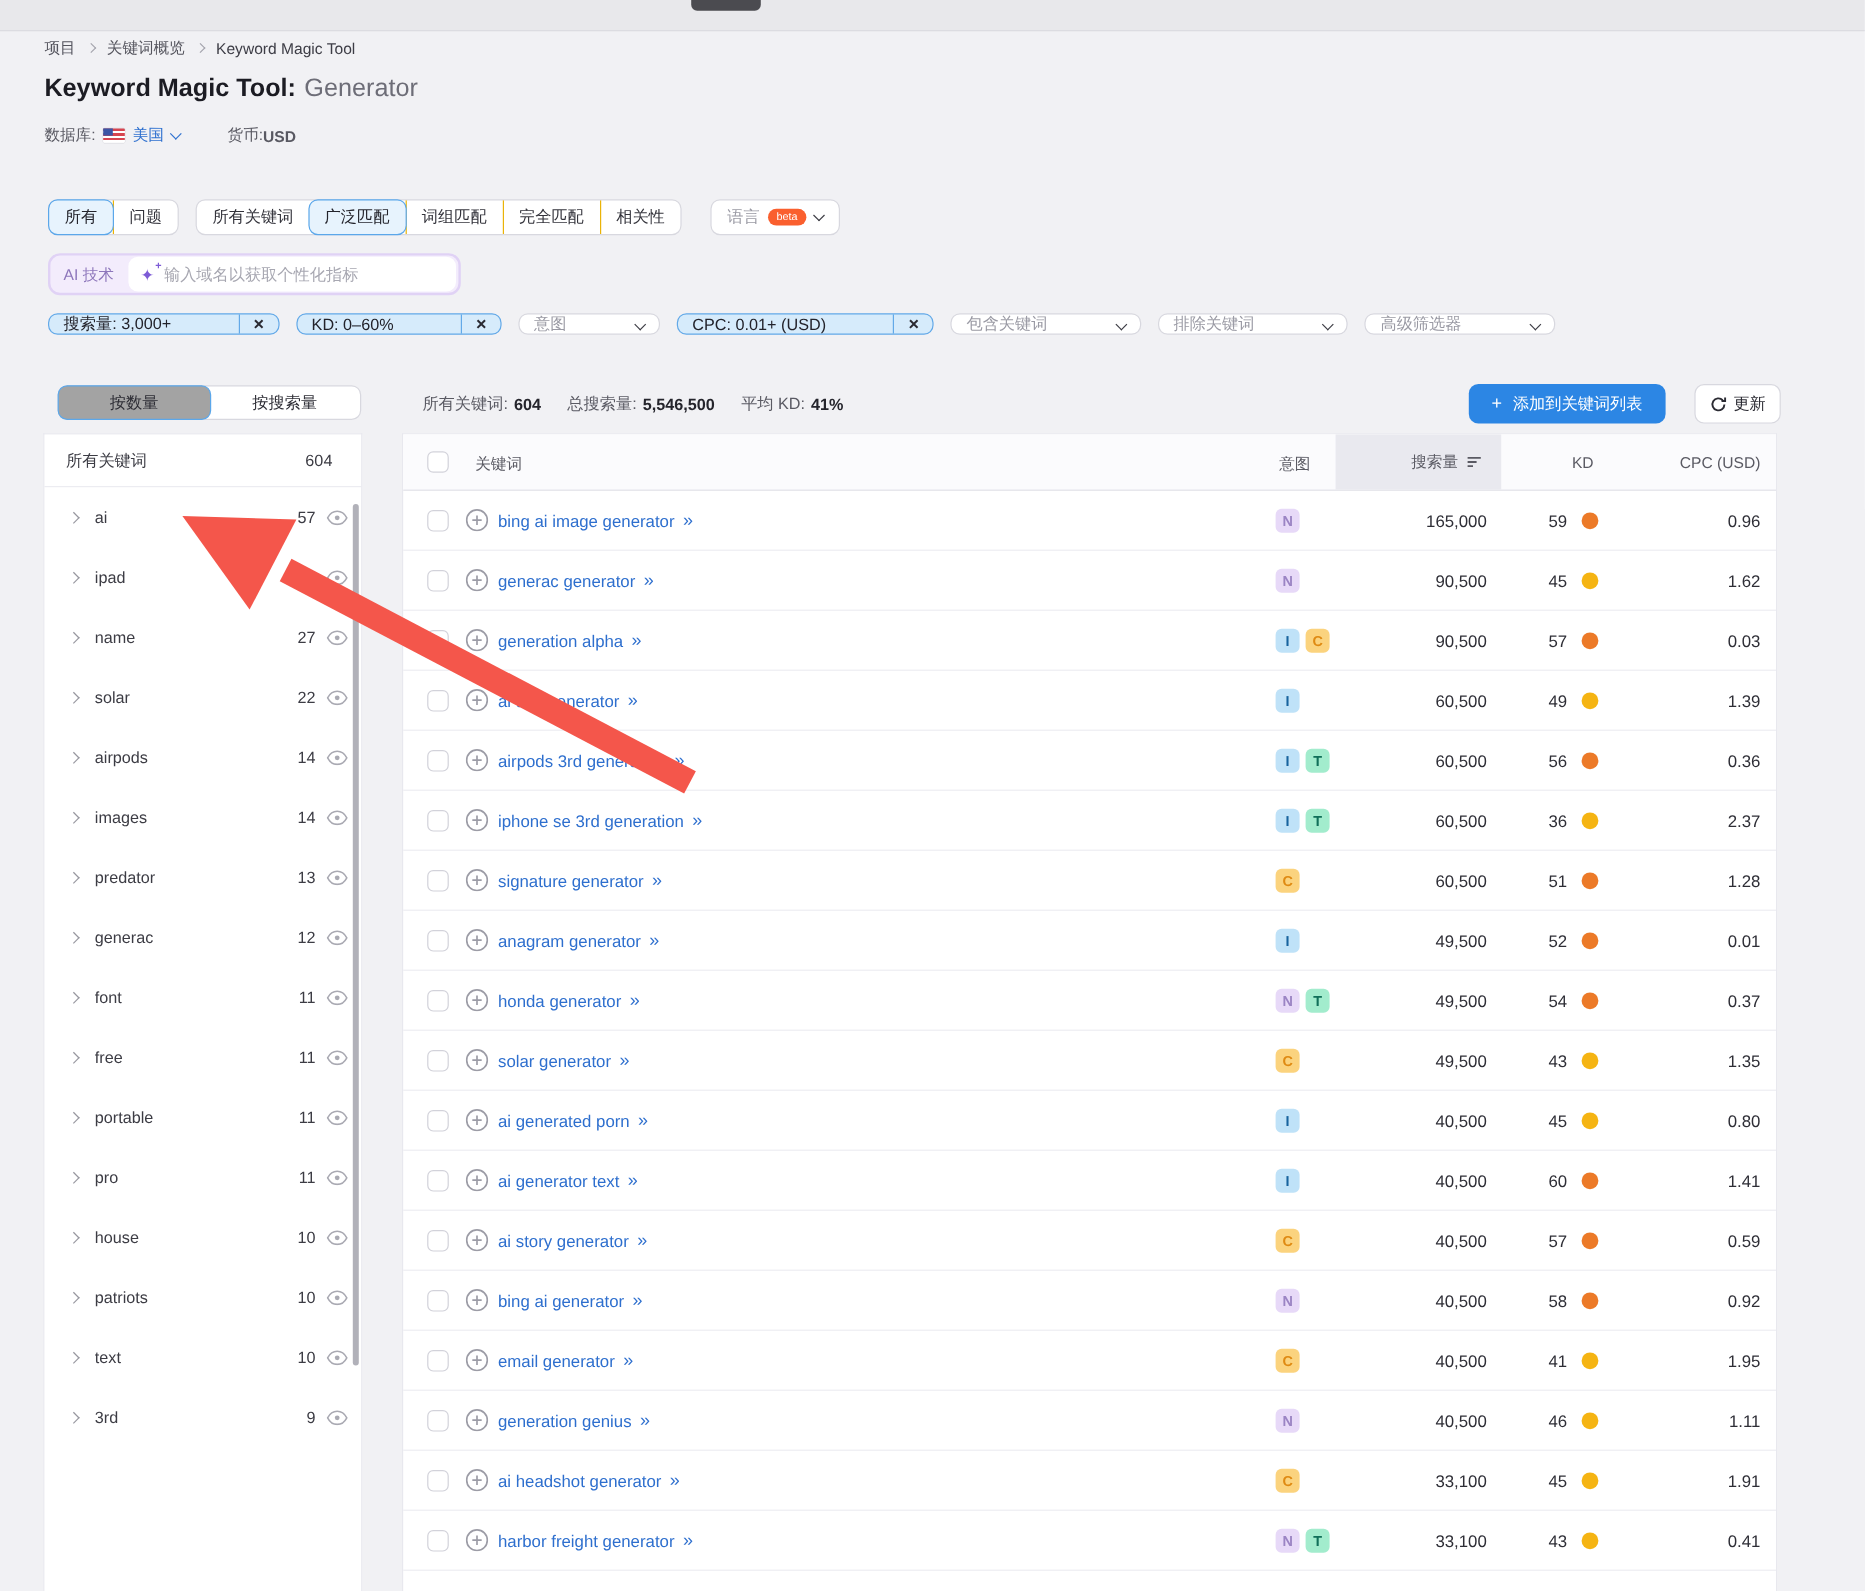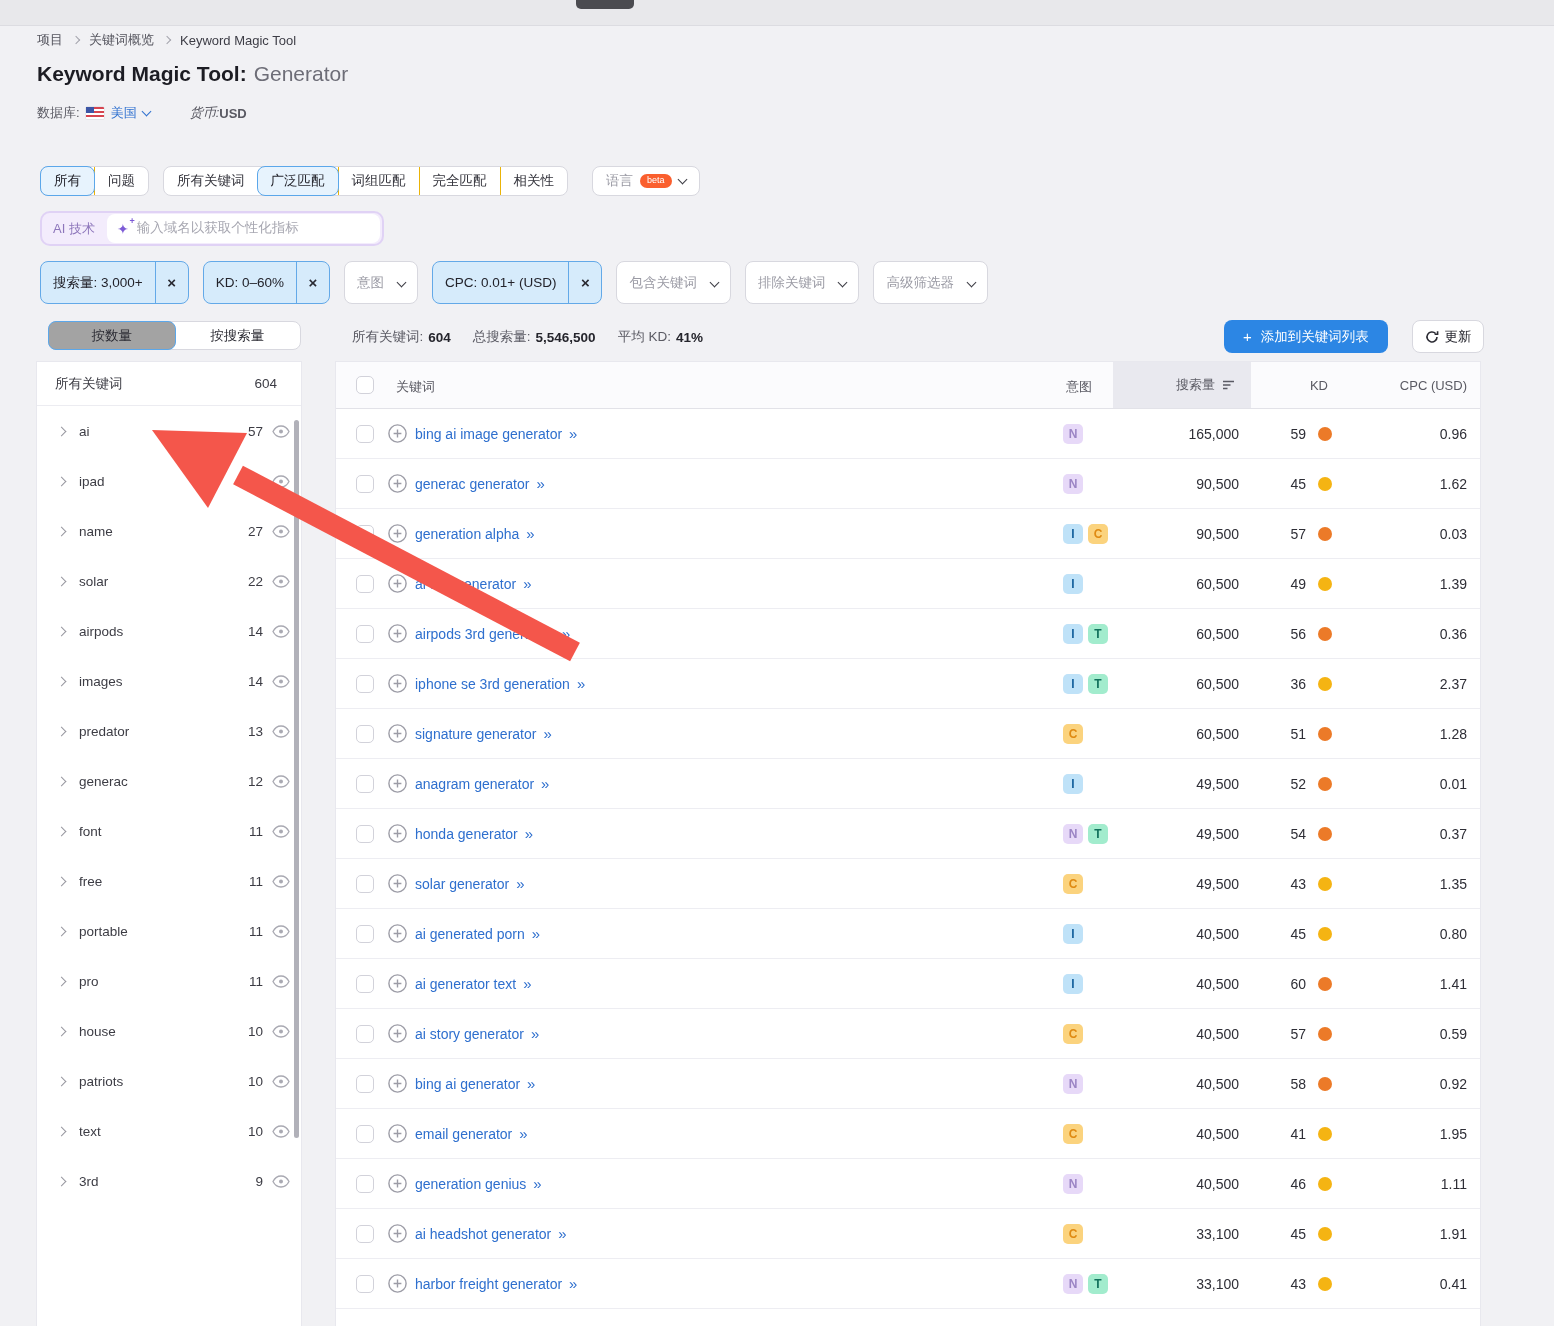--- a/index.html
+++ b/index.html
@@ -18,45 +18,45 @@
   .chev-r-sm { width:6px; height:6px; border-right:1.5px solid #a3a3ac; border-bottom:1.5px solid #a3a3ac; transform:rotate(-45deg); display:inline-block; }
   .title-row { left:37px; top:62px; font-size:21px; }
   .title-bold { font-weight:700; color:#1c1c23; }
   .title-term { color:#6d6d77; margin-left:7px; }
   .meta-row { left:37px; top:104px; display:flex; align-items:center; font-size:13px; color:#595962; }
   .flag { width:18px; height:12px; position:relative; display:inline-block; margin:0 7px 0 6px; background:repeating-linear-gradient(180deg,#d64550 0 2px,#fff 2px 4px); border-radius:1px; box-shadow:0 0 0 .5px #d9d9de; }
   .flag::before { content:""; position:absolute; left:0; top:0; width:8px; height:6px; background:#3c55a5; }
   .db-value { color:#2e70cf; margin-right:6px; }
   .chev-down { width:7px; height:7px; border-right:1.7px solid #3c3c44; border-bottom:1.7px solid #3c3c44; transform:rotate(45deg); display:inline-block; margin-top:-3px; }
   .chev-down.blue { border-color:#2e70cf; }
-  .currency { margin-left:40px;font-style:italic; }
+  .currency { margin-left:40px; }
 
   
   .tabs-row { left:40px; top:166px; display:flex; align-items:flex-start; gap:12px; height:30px; }
   .seg-group { display:flex; background:#fff; border:1px solid #d8d8df; border-radius:8px; height:30px; }
   .seg { padding:0 13px; display:flex; align-items:center; font-size:13.5px; color:#33333b; border-left:1px solid #eab308; cursor:pointer; white-space:nowrap; }
   .seg:first-child { border-left:none; }
   .seg.sel { background:#e7f3fd; border:1px solid #5ba7ea; border-radius:8px; margin:-1px; position:relative; z-index:1; color:#24242c; }
   .seg-group + .seg-group { margin-left:2px; }
   .lang-btn { margin-left:12px; height:30px; display:flex; align-items:center; gap:7px; background:#fff; border:1px solid #d8d8df; border-radius:8px; padding:0 13px; cursor:pointer; }
   .lang-label { font-size:13.5px; color:#9a9aa4; }
   .beta-badge { background:#fa5f2e; color:#fff; font-size:9px; padding:2px 7px 3px; border-radius:9px; line-height:1; }
 
   
   .ai-bar { left:40px; top:211px; width:344px; height:35px; border:2px solid #e0d2f5; background:#f3ecfc; border-radius:10px; display:flex; align-items:center; }
   .ai-label { padding:0 12px 0 11px; font-size:13px; color:#8d76bb; white-space:nowrap; }
   .ai-input-wrap { flex:1; height:29px; margin-right:2px; background:#fff; border-radius:8px; display:flex; align-items:center; gap:8px; padding:0 10px; }
   .sparkle { color:#7d5bd6; font-size:14px; position:relative; }
   .sparkle::after { content:"+"; position:absolute; top:-5px; right:-6px; font-size:9px; font-weight:700; }
-  .ai-input { border:none; outline:none; flex:1; font-size:13.5px; font-family:Liberation Mono, monospace; color:#33333b; background:transparent; }
+  .ai-input { border:none; outline:none; flex:1; font-size:13.5px; font-family:Liberation Sans, sans-serif; color:#33333b; background:transparent; }
   .ai-input::placeholder { color:#a7a7b1; }
 
   
   .chips-row { left:40px; top:261px; display:flex; gap:14px; height:31px; }
-  .chip { display:flex; align-items:center; height:43px; border-radius:8px; font-size:13.5px; cursor:pointer; }
+  .chip { display:flex; align-items:center; height:18px; border-radius:8px; font-size:13.5px; cursor:pointer;gap:44px; }
   .chip.active { background:#d6ebfb; border:1px solid #63a9e8; color:#23232b; }
   .chip .lbl { padding:0 12px; white-space:nowrap; }
   .chip.active .x { width:33px; align-self:stretch; display:flex; align-items:center; justify-content:center; border-left:1px solid #63a9e8; font-size:15px; font-weight:700; color:#2a2a32; }
   .chip.drop { background:#fff; border:1px solid #d8d8df; color:#9a9aa4; }
   .chip.drop .chev-down { margin:0 12px 0 2px; }
 
   
   .side-toggle { left:48px; top:321px; width:253px; height:29px; display:flex; background:#fff; border:1px solid #d8d8df; border-radius:8px; }
   .stseg { flex:1; display:flex; align-items:center; justify-content:center; font-size:13.5px; color:#2c2c34; cursor:pointer; }
   .stseg.sel { background:#a3a3a3; border:1px solid #5ba7ea; border-radius:8px; margin:-1px; }

